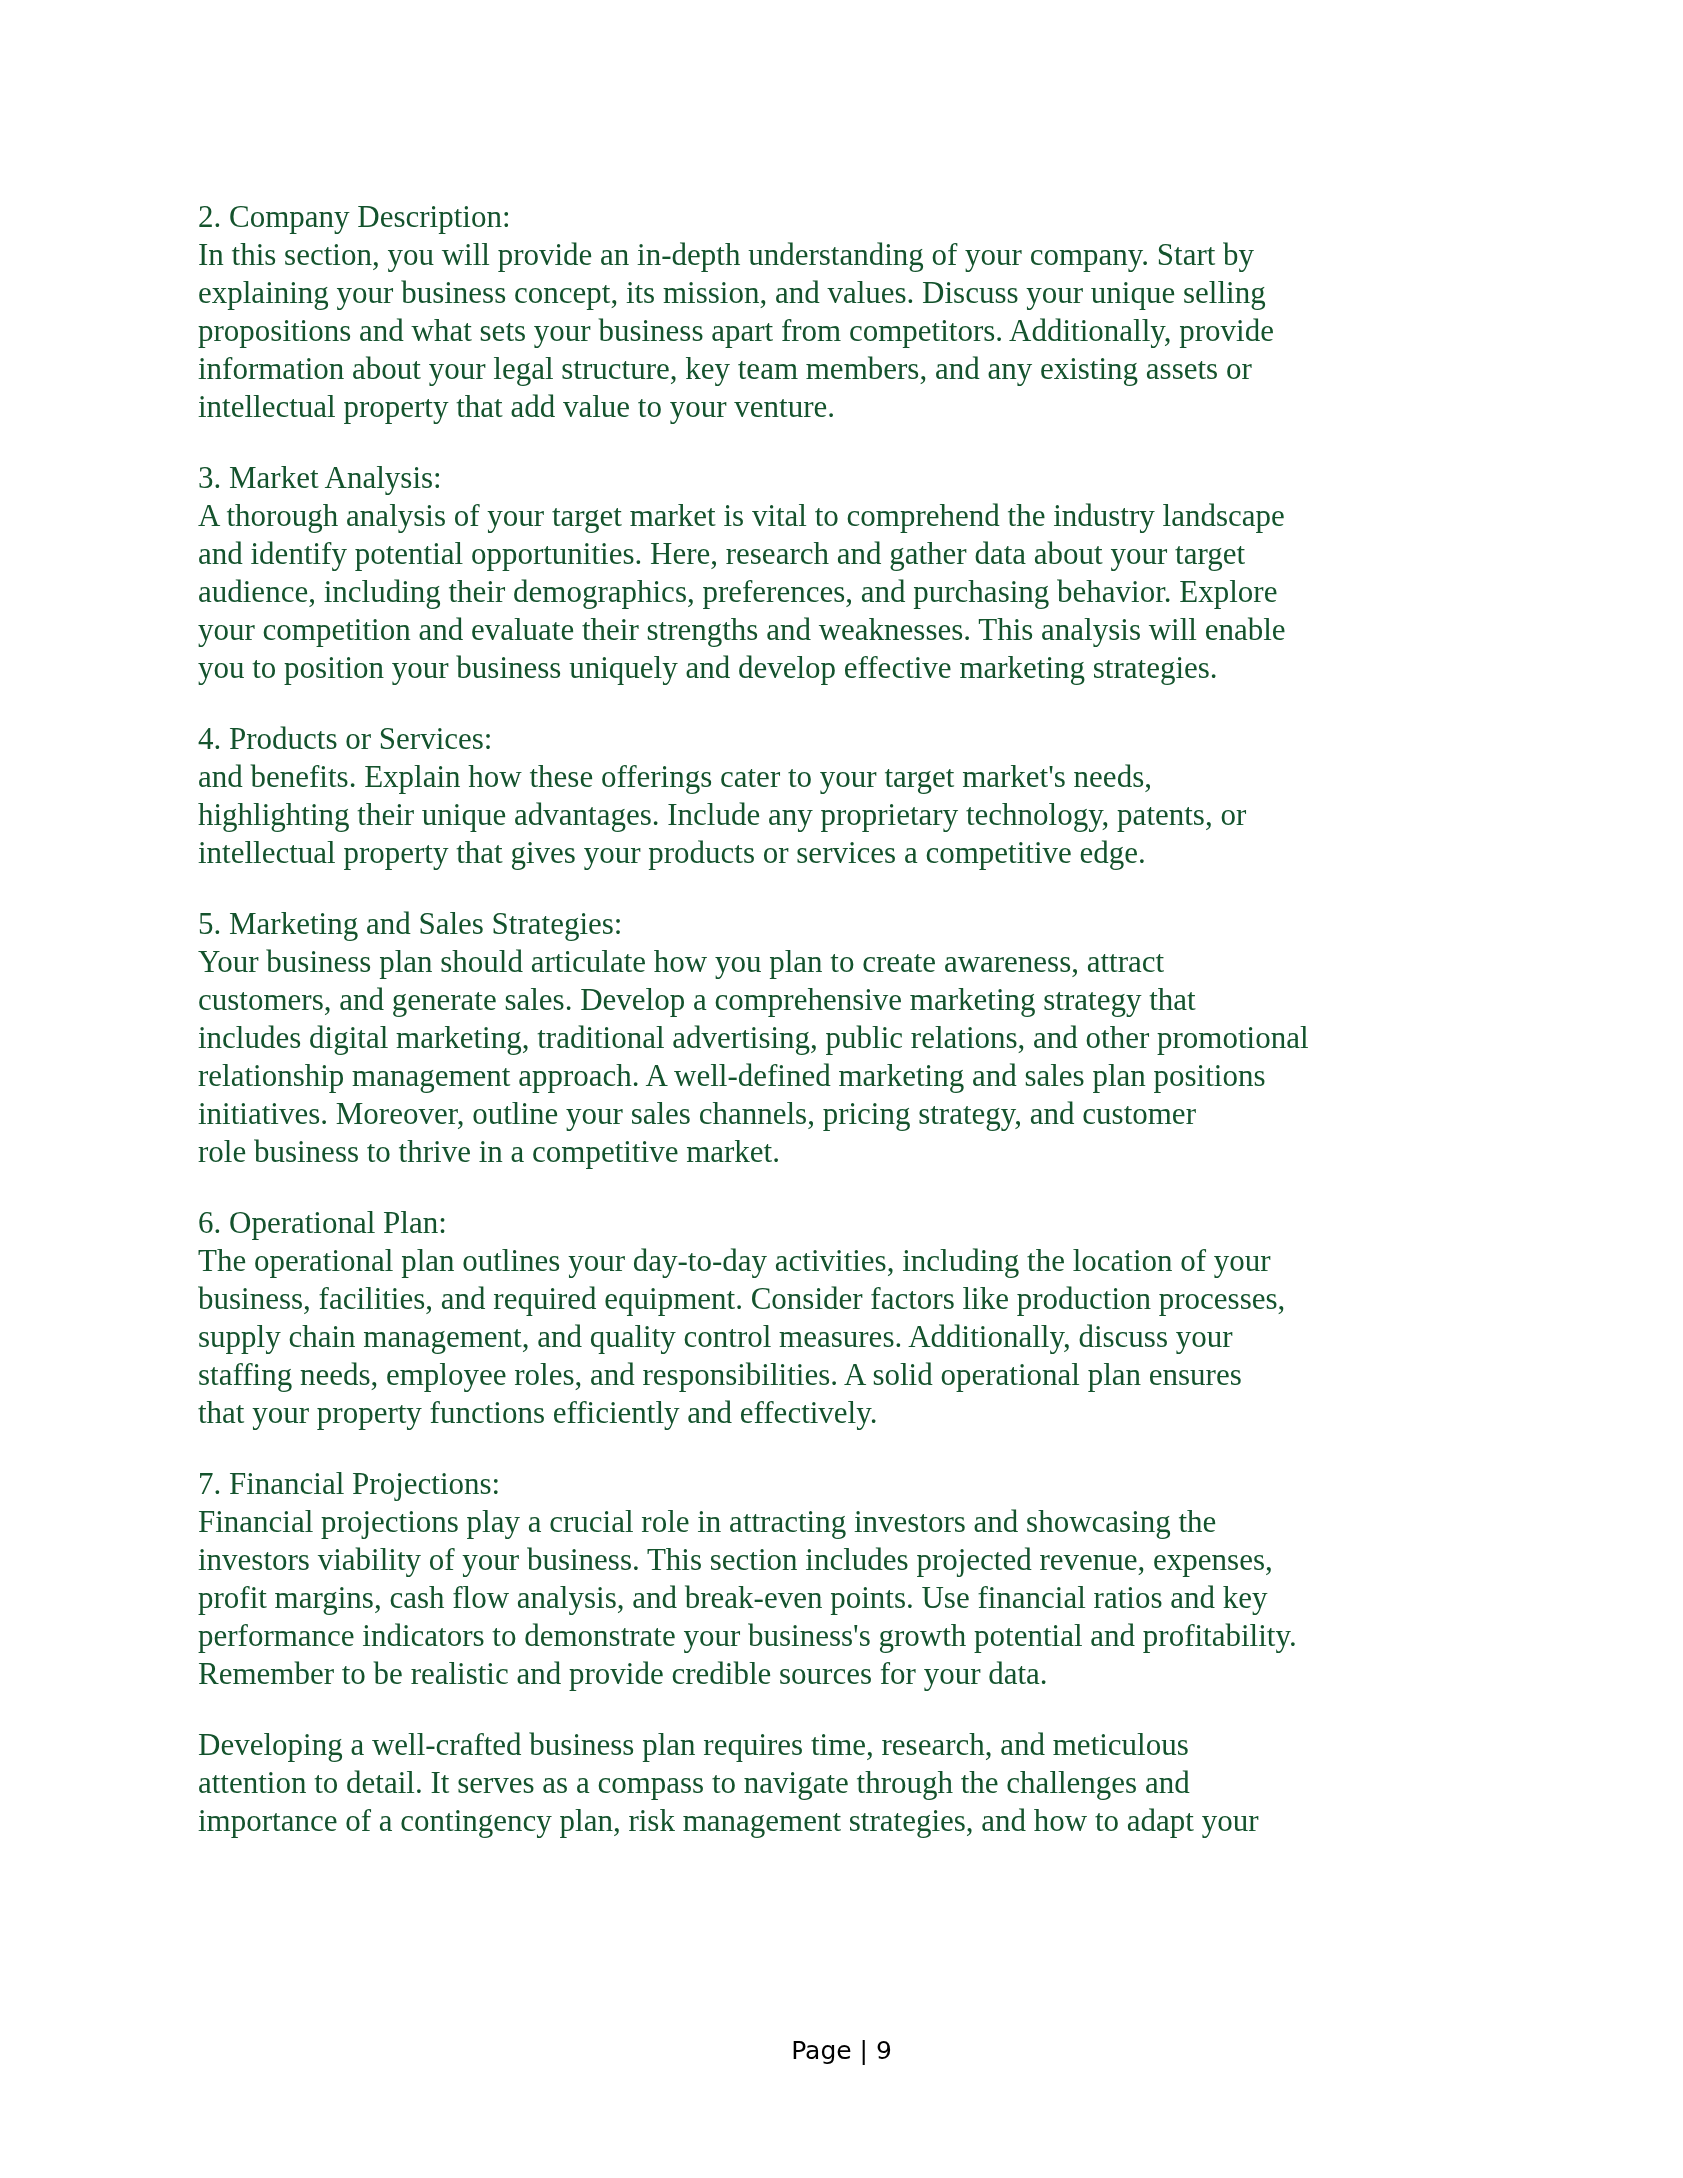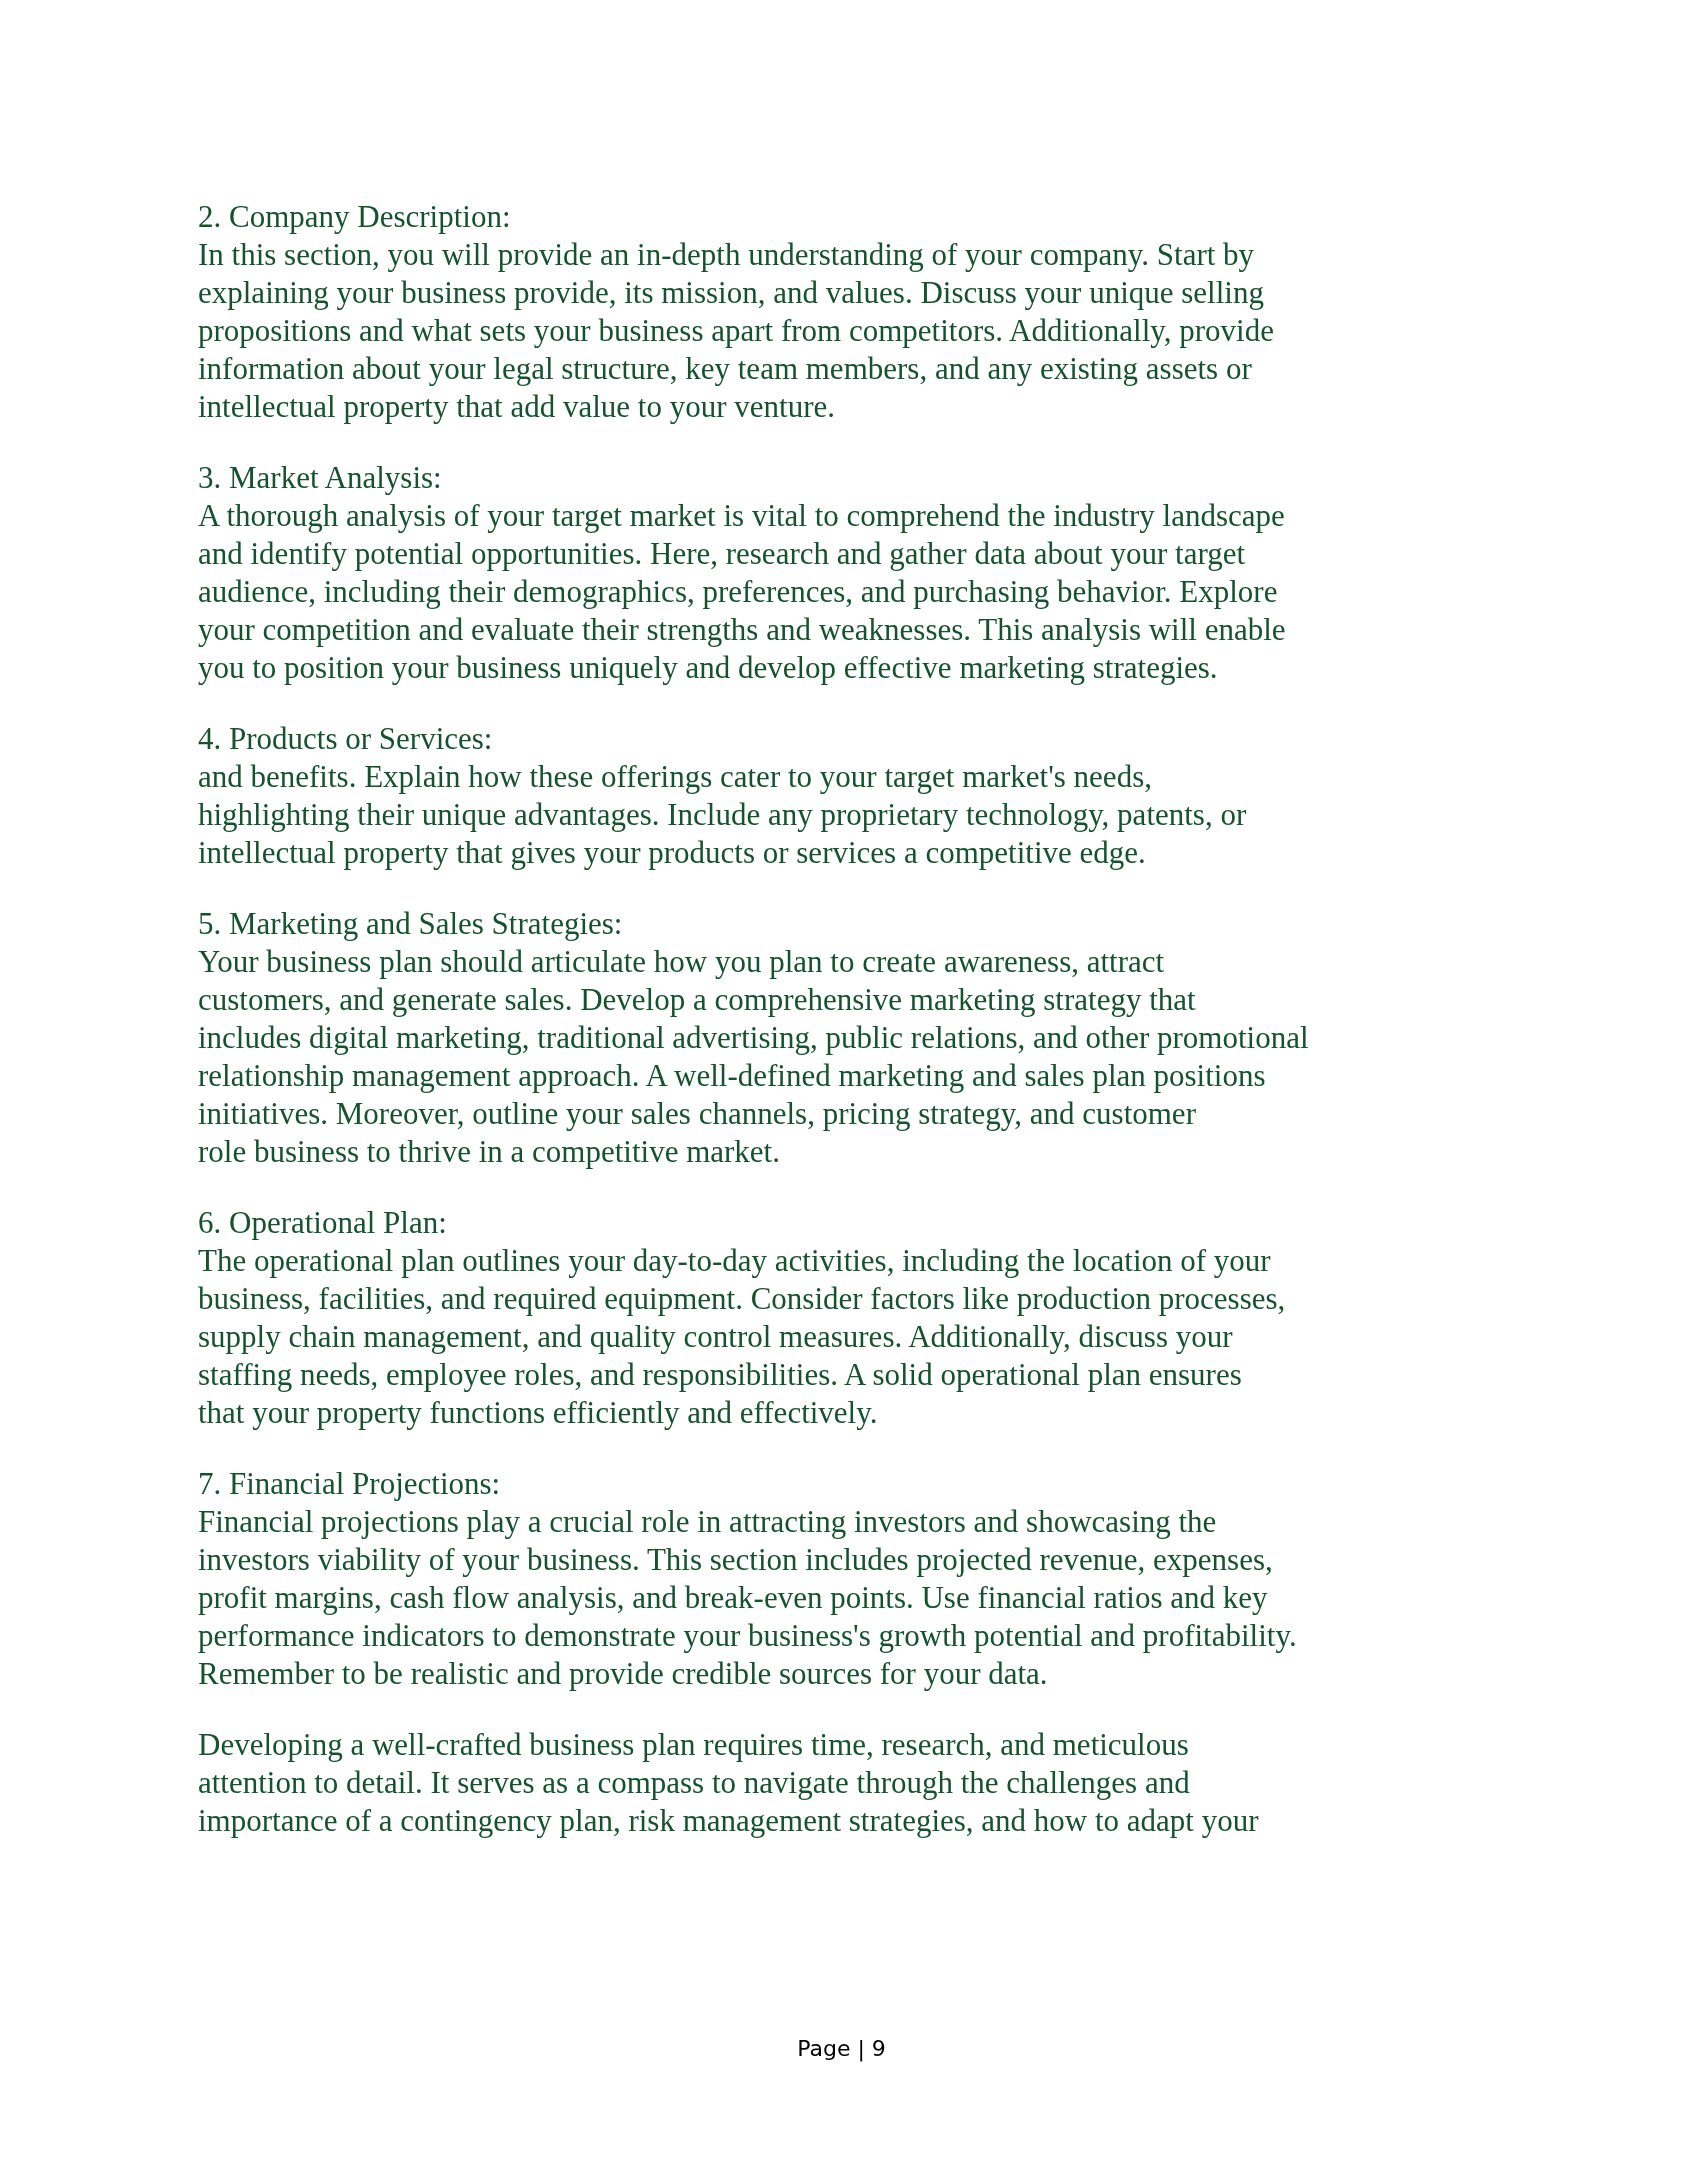--- a/index.html
+++ b/index.html
@@ -7,33 +7,33 @@
     .page { position: absolute; left: 0; top: 0; width: 1683px; height: 2178px; background: #ffffff; }
     .content {
       position: absolute; left: 198px; top: 198px; width: 1307px;
       font-family: Liberation Serif, serif; font-size: 31px; line-height: 38px;
       color: #14532d;
     }
     .section { margin: 0 0 33px 0; }
     .line { white-space: nowrap; display: block; }
     .footer {
       position: absolute; left: 0; width: 1683px; top: 2036px; text-align: center;
-      font-family: "DejaVu Sans", sans-serif; font-size: 22px; color: #000000;
+      font-family: "DejaVu Sans", sans-serif; font-size: 25px; color: #000000;
     }
   </style>
 </head>
 <body>
 
 <div class="page">
   <div class="content">
 
     <div class="section">
       <span class="line">2. Company Description:</span>
       <span class="line">In this section, you will provide an in-depth understanding of your company. Start by</span>
-      <span class="line">explaining your business provide, its mission, and values. Discuss your unique selling</span>
+      <span class="line">explaining your business concept, its mission, and values. Discuss your unique selling</span>
       <span class="line">propositions and what sets your business apart from competitors. Additionally, provide</span>
       <span class="line">information about your legal structure, key team members, and any existing assets or</span>
       <span class="line">intellectual property that add value to your venture.</span>
     </div>
 
     <div class="section">
       <span class="line">3. Market Analysis:</span>
       <span class="line">A thorough analysis of your target market is vital to comprehend the industry landscape</span>
       <span class="line">and identify potential opportunities. Here, research and gather data about your target</span>
       <span class="line">audience, including their demographics, preferences, and purchasing behavior. Explore</span>

